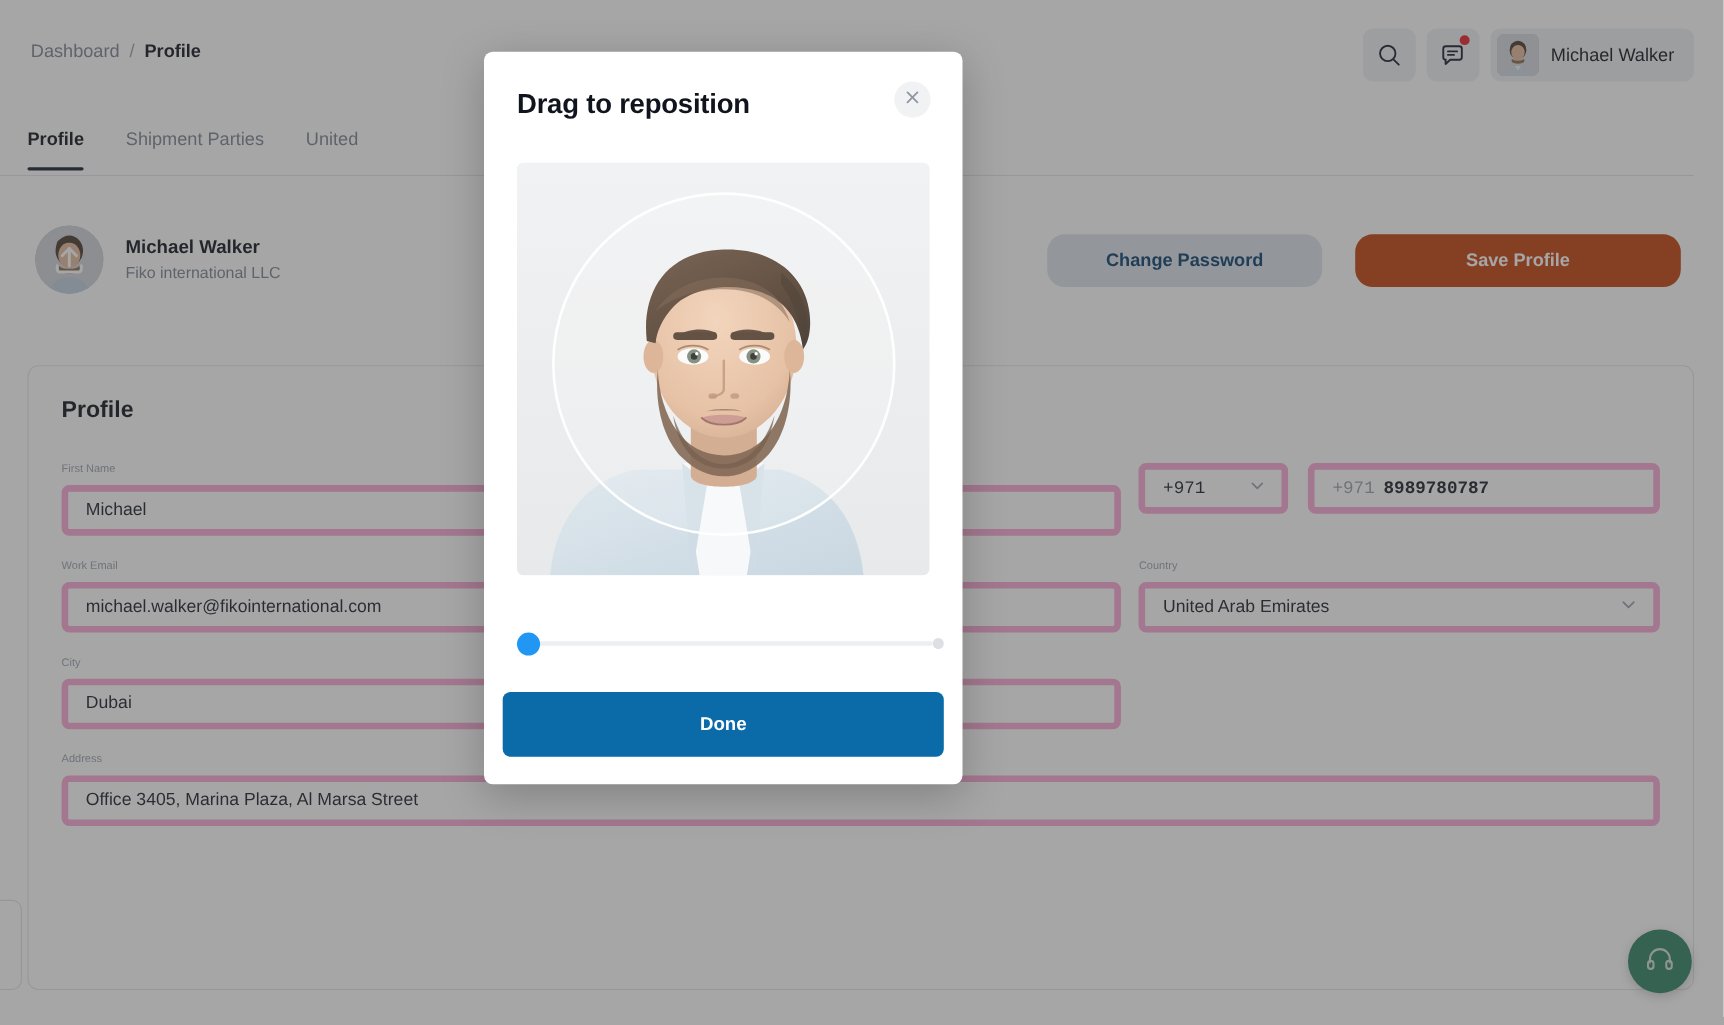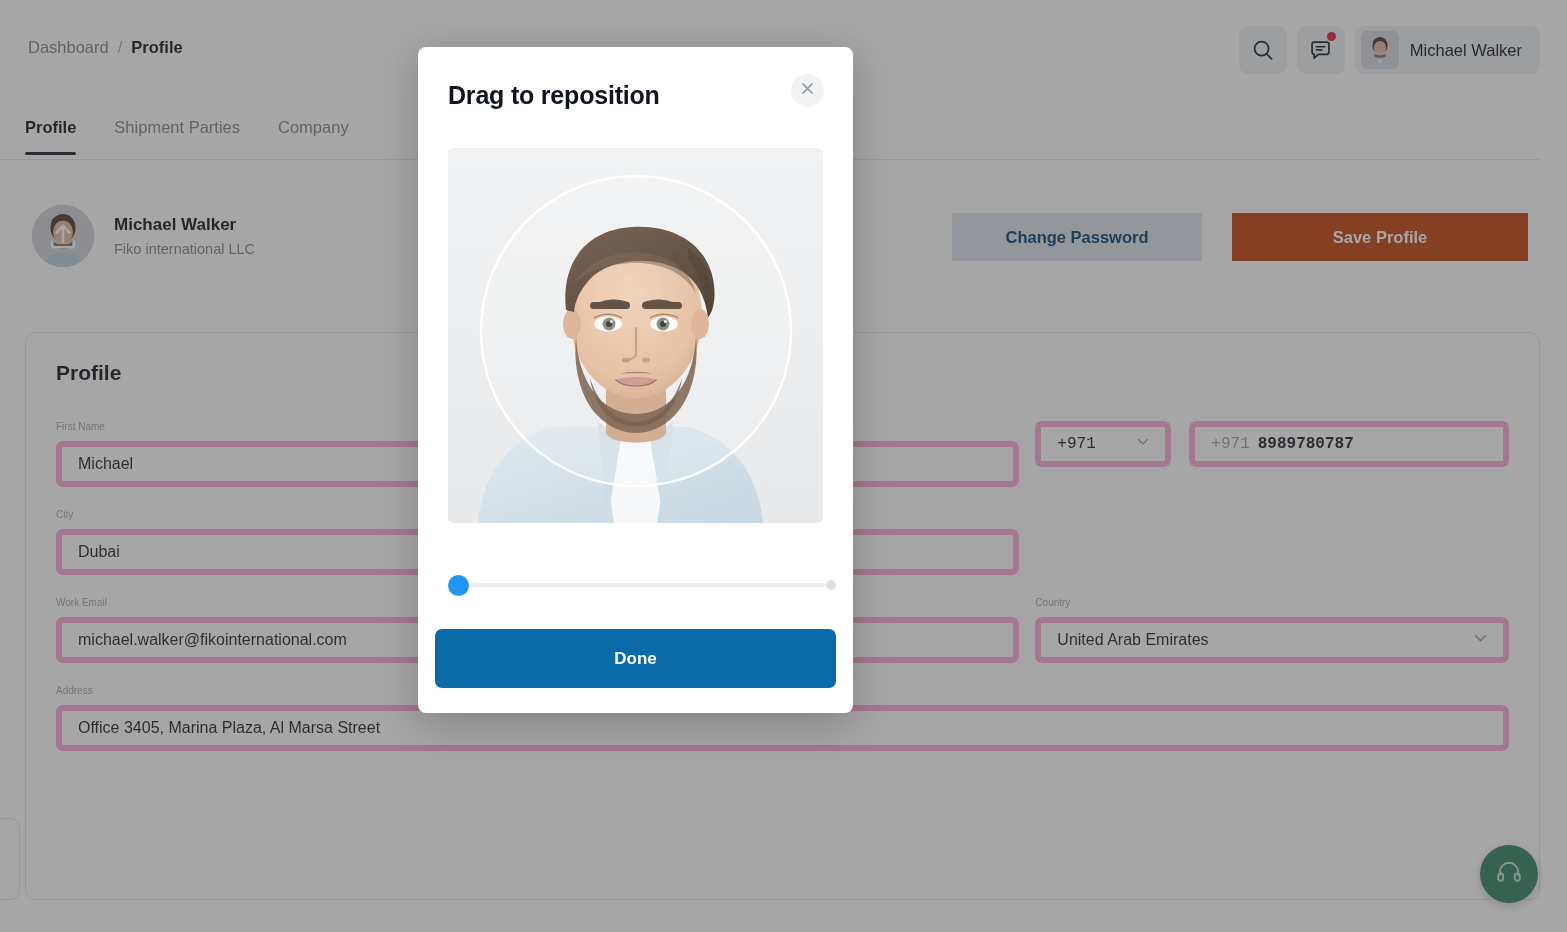--- a/index.html
+++ b/index.html
@@ -162,21 +162,21 @@
 
   .top-buttons {
     position: absolute;
     right: 39px;
     top: 213px;
     display: flex;
     gap: 30px;
   }
   .btn {
     height: 48px;
-    border-radius: 0;
+    border-radius: 16px;
     font-size: 16.5px;
     font-weight: 700;
     display: flex;
     align-items: center;
     justify-content: center;
     white-space: nowrap;
   }
   .btn-secondary {
     width: 250px;
     background: #dde3ec;
@@ -271,21 +271,21 @@
   
   #scrim {
     position: absolute;
     inset: 0;
     background: rgba(60, 60, 60, .46);
   }
 
   
   #modal {
     position: absolute;
-    left: 418px;
+    left: 440px;
     top: 47px;
     width: 435px;
     height: 666px;
     background: #ffffff;
     border-radius: 8px;
     box-shadow: 0 10px 40px rgba(0,0,0,.22);
     padding: 0 30px;
   }
   .modal-title {
     position: absolute;
@@ -414,21 +414,21 @@
         </span>
         <span class="user-chip-name">Michael Walker</span>
       </div>
 
     </div>
   </div>
 
   <div class="tabs">
     <div class="tab active">Profile</div>
     <div class="tab">Shipment Parties</div>
-    <div class="tab">Company</div>
+    <div class="tab">United</div>
   </div>
 
   <div class="identity">
     <div class="avatar-big">
       <svg width="62" height="62" viewBox="0 0 62 62" style="display:block">
         <rect width="62" height="62" fill="#cfd3d9"></rect>
         <ellipse cx="31" cy="23" rx="12.5" ry="14" fill="#4a3a2e"></ellipse>
         <ellipse cx="31" cy="27" rx="10" ry="11.6" fill="#e4b99a"></ellipse>
         <path d="M20 15c3.3-5.2 18-5.8 21 1 1 2.4.6 4.9-.4 5.9-1.6-4.6-5.5-6.4-10.2-6.4-4.7 0-8.2 1.8-10 5.9-1-1.7-1.3-4.3-.4-6.4z" fill="#4a3a2e"></path>
         <path d="M22 36.5c2.2 3.8 15.5 3.9 18 0 .8 2.4.5 4.2-.5 5.4-2.6 2.4-14 2.6-17 0-1-1.2-1.3-3-.5-5.4z" fill="#8d6a4a"></path>
@@ -482,63 +482,63 @@
           <div class="input phone-num">
             <span class="prefix">+971</span>
             <span class="val-strong">8989780787</span>
           </div>
         </div>
       </div>
     </div>
 
     <div class="row">
       <div class="col">
+        <span class="field-label">Work Email</span>
+        <div class="input">
+          <span>michael.walker@fikointernational.com</span>
+        </div>
+      </div>
+      <div class="col">
+        <span class="field-label">&nbsp;</span>
+        <div class="input"></div>
+      </div>
+      <div class="col">
+        <span class="field-label">Country</span>
+        <div class="input">
+          <span>United Arab Emirates</span>
+          <span class="caret">
+            <svg width="17" height="17" viewBox="0 0 16 16" fill="none">
+              <path d="M3.5 6 8 10.5 12.5 6" stroke="#9aa2ad" stroke-width="1.5" stroke-linecap="round" stroke-linejoin="round"></path>
+            </svg>
+          </span>
+        </div>
+      </div>
+    </div>
+
+    <div class="row">
+      <div class="col">
         <span class="field-label">City</span>
         <div class="input">
           <span>Dubai</span>
           <span class="caret">
             <svg width="17" height="17" viewBox="0 0 16 16" fill="none">
               <path d="M3.5 6 8 10.5 12.5 6" stroke="#9aa2ad" stroke-width="1.5" stroke-linecap="round" stroke-linejoin="round"></path>
             </svg>
           </span>
         </div>
       </div>
       <div class="col">
         <span class="field-label">Postal Code</span>
         <div class="input">
           <span>1568912546</span>
         </div>
       </div>
       <div class="col">
         <span class="field-label">&nbsp;</span>
         <div class="input" style="border-color:transparent"></div>
-      </div>
-    </div>
-
-    <div class="row">
-      <div class="col">
-        <span class="field-label">Work Email</span>
-        <div class="input">
-          <span>michael.walker@fikointernational.com</span>
-        </div>
-      </div>
-      <div class="col">
-        <span class="field-label">&nbsp;</span>
-        <div class="input"></div>
-      </div>
-      <div class="col">
-        <span class="field-label">Country</span>
-        <div class="input">
-          <span>United Arab Emirates</span>
-          <span class="caret">
-            <svg width="17" height="17" viewBox="0 0 16 16" fill="none">
-              <path d="M3.5 6 8 10.5 12.5 6" stroke="#9aa2ad" stroke-width="1.5" stroke-linecap="round" stroke-linejoin="round"></path>
-            </svg>
-          </span>
-        </div>
       </div>
     </div>
 
     <div class="row">
       <div class="col">
         <span class="field-label">Address</span>
         <div class="input">
           <span>Office 3405, Marina Plaza, Al Marsa Street</span>
         </div>
       </div>

